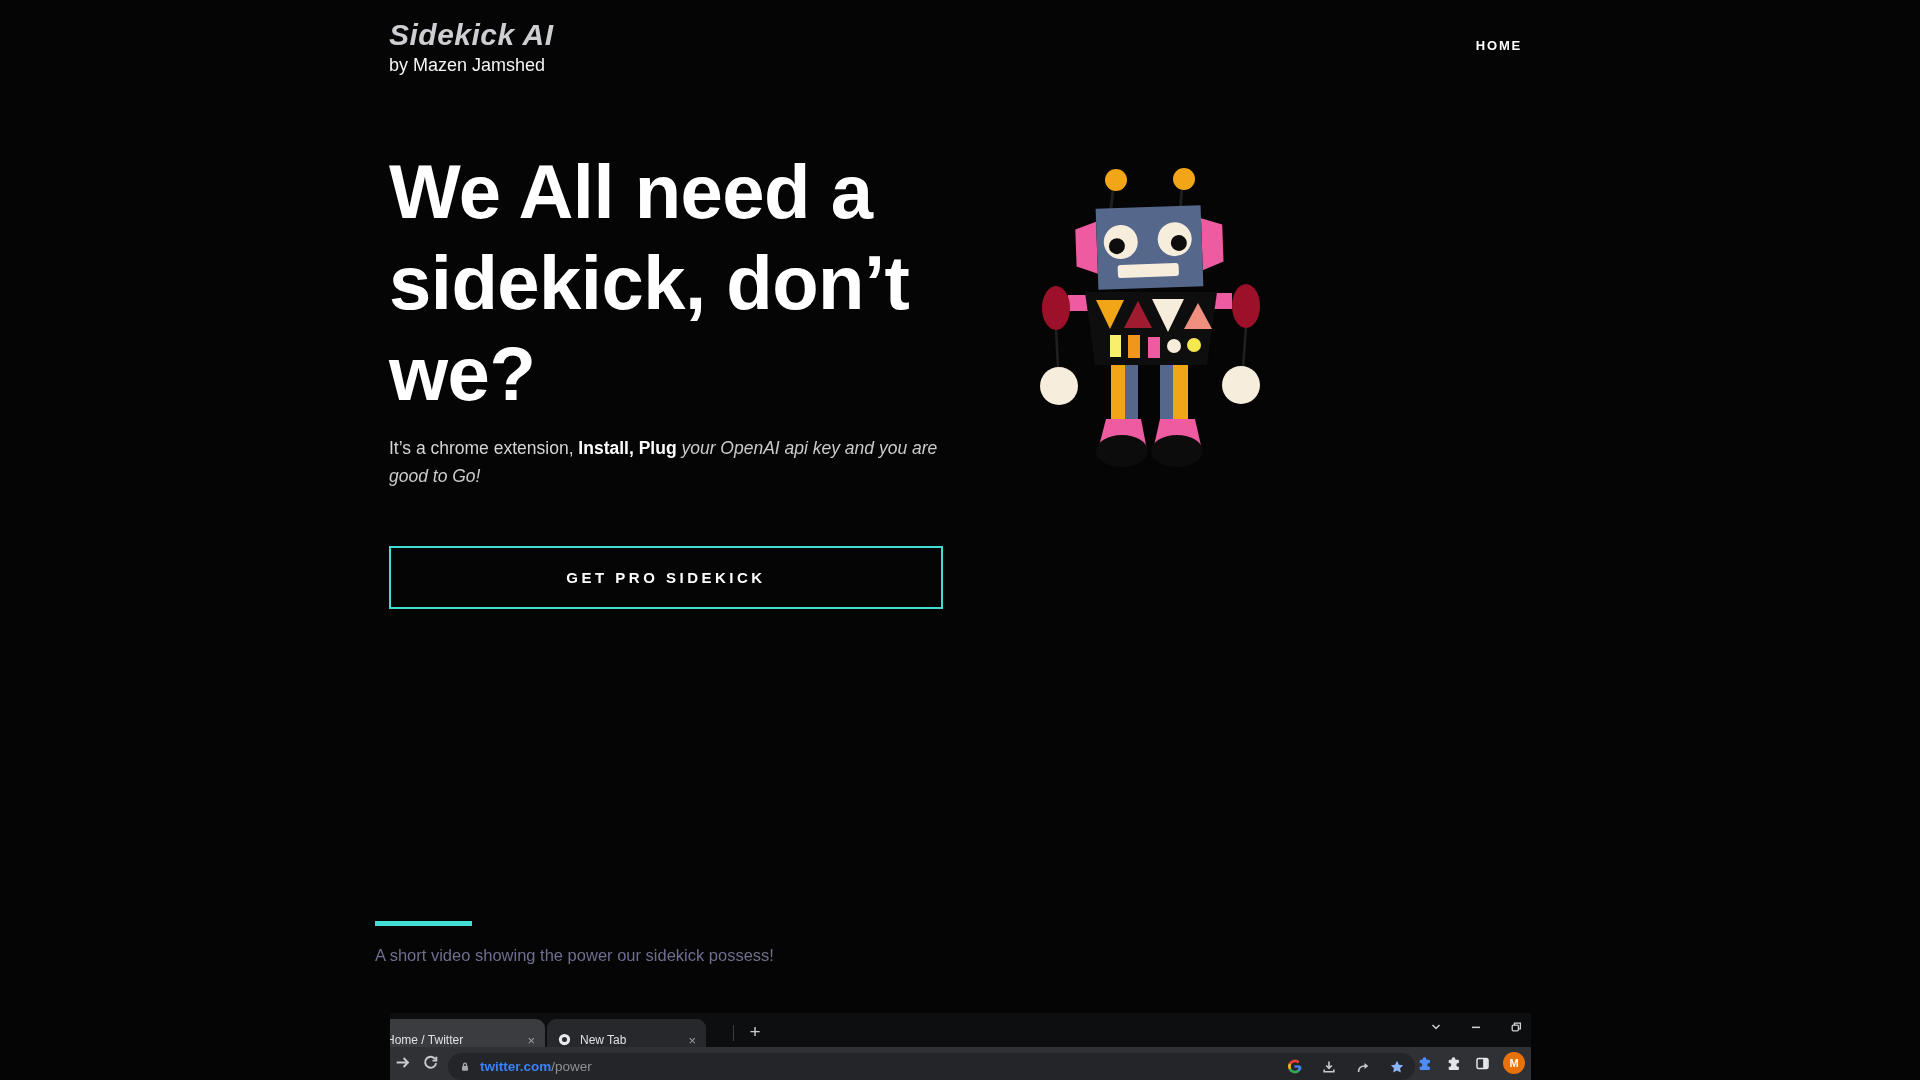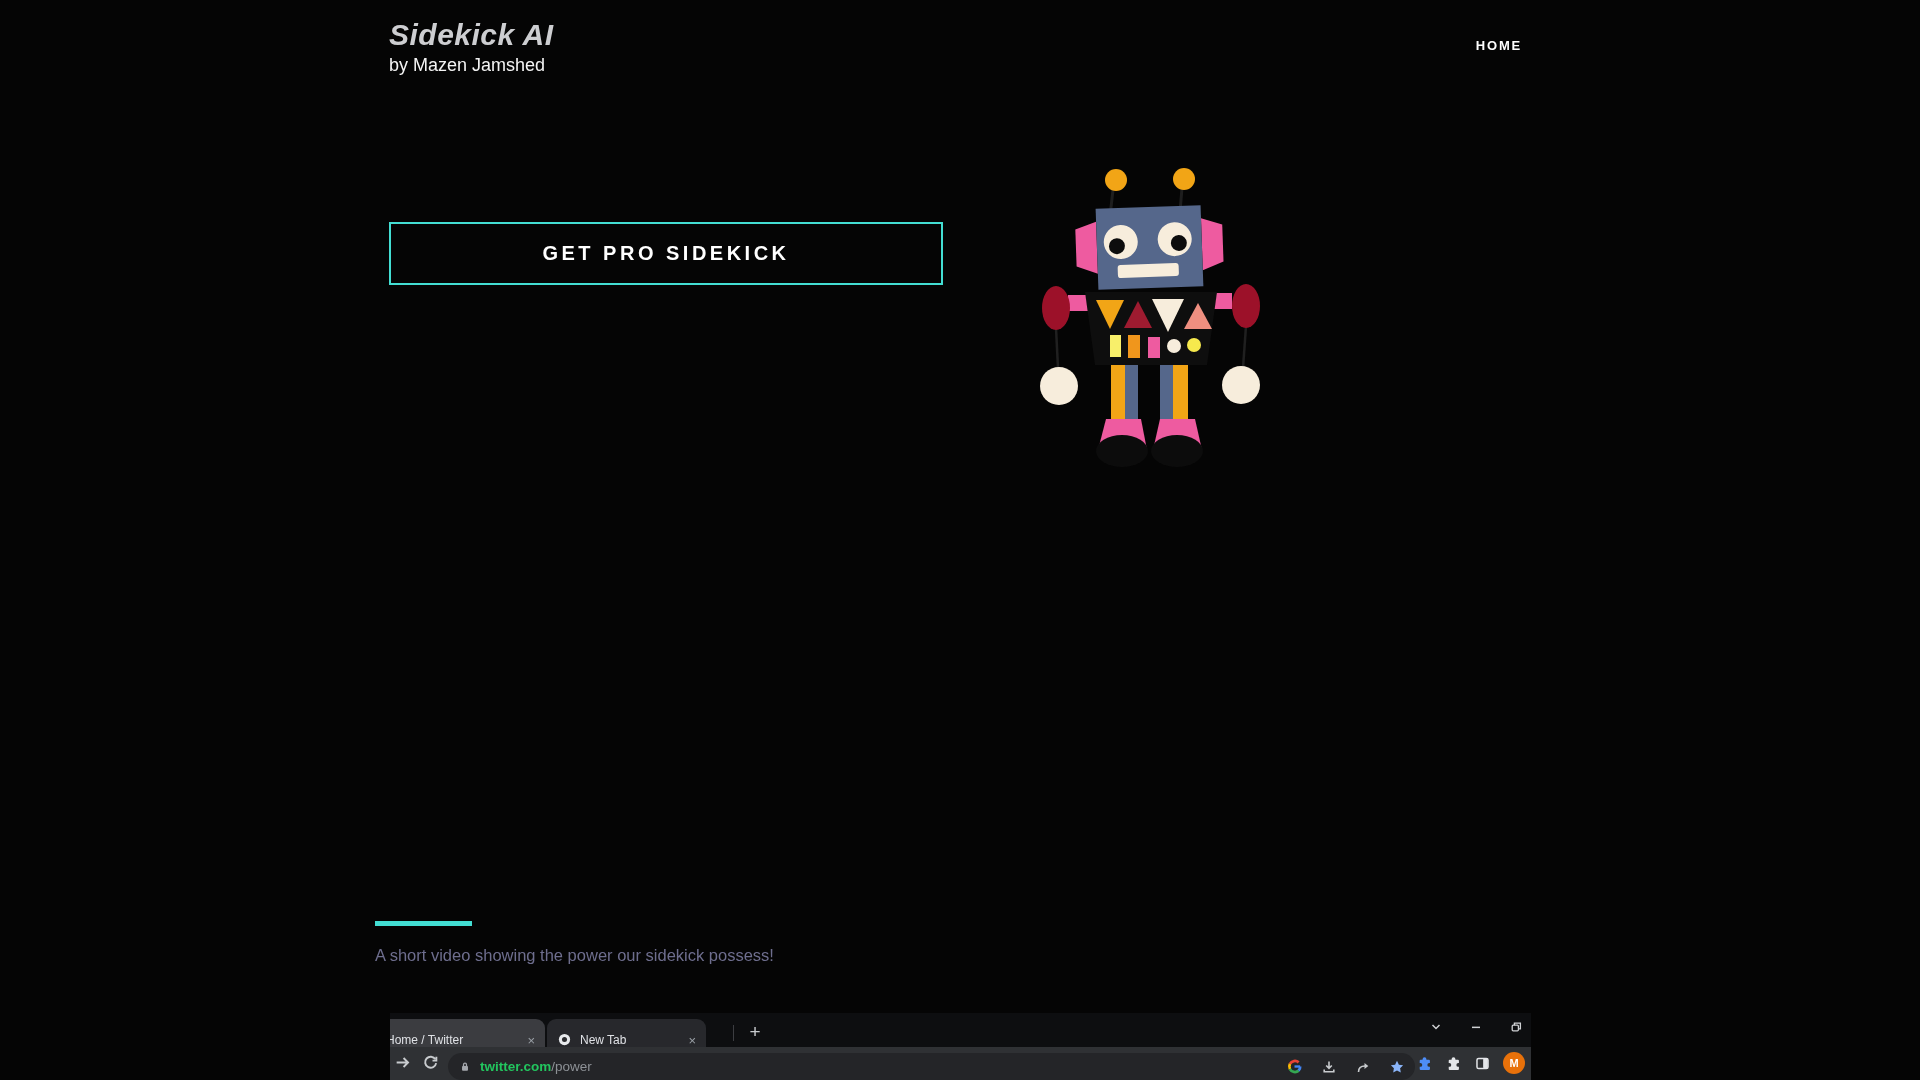--- a/index.html
+++ b/index.html
@@ -13,22 +13,22 @@
   .logo-sub { font-size:18px; color:#f4f4f4; margin-top:3px; }
   .nav-home { position:absolute; right:398px; top:38px; font-size:13px; font-weight:bold; letter-spacing:1.8px; color:#fff; cursor:pointer; }
 
   
   .hero-copy { position:absolute; left:389px; top:146px; width:640px; }
   .hero-heading { font-size:76px; line-height:1.2; font-weight:bold; color:#fff; width:620px; letter-spacing:-.5px; }
   .hero-tagline { margin-top:32px; font-size:19px; font-weight:bold; color:var(--accent,#43ded3); letter-spacing:.4px; }
   .hero-desc { margin-top:14px; width:560px; font-size:17.5px; line-height:1.6; color:#d6d6d6; }
   .hero-desc .b { font-weight:bold; color:#fff; }
   .hero-desc .i { font-style:italic; color:#cbcbcb; }
-  .cta { margin-top:76px; width:554px; height:63px; background:transparent; border:2px solid var(--accent,#43ded3);
-         display:flex; align-items:center; justify-content:center; font-size:20px; font-weight:bold;
+  .cta { margin-top:56px; width:554px; height:63px; background:transparent; border:2px solid var(--accent,#43ded3);
+         display:flex; align-items:center; justify-content:center; font-size:15px; font-weight:bold;
          letter-spacing:3.5px; color:#fff; cursor:pointer; font-family:"Liberation Sans",sans-serif; }
 
   .robot { position:absolute; left:1028px; top:158px; }
 
   
   .sec-line { position:absolute; left:375px; top:921px; width:97px; height:5px; background:var(--accent,#43ded3); }
   .sec-heading { position:absolute; left:492px; top:896px; font-size:34px; font-weight:bold; color:#d9d9dd; letter-spacing:.5px; }
   .sec-sub { position:absolute; left:375px; top:946px; font-size:16.5px; color:#6e6e8e; }
 
   
@@ -43,39 +43,41 @@
   .tab-sep { position:absolute; left:343px; top:12px; width:1px; height:16px; background:#3c3d41; }
   .newtab-btn { position:absolute; left:352px; top:6px; width:26px; height:26px; display:flex; align-items:center; justify-content:center;
                 color:#c7cacd; font-size:19px; }
   .win-controls { position:absolute; right:8px; top:7px; display:flex; gap:26px; align-items:center; }
 
   .toolbar { position:absolute; left:0; top:34px; width:100%; height:33px; background:#2f3134; }
   .nav-ic { position:absolute; top:7px; display:flex; }
   .pill { position:absolute; left:58px; top:6px; width:967px; height:27px; background:#242528; border-radius:14px;
           display:flex; align-items:center; padding:0 10px; }
   .url { font-size:13.5px; margin-left:8px; white-space:nowrap; }
-  .url .domain { color:#22c55e; font-weight:bold; }
+  .url .domain { color:#3b82f6; font-weight:bold; }
   .url .path { color:#8d9196; }
   .pill-icons { margin-left:auto; display:flex; gap:18px; align-items:center; }
   .tb-right { position:absolute; right:6px; top:5px; display:flex; gap:12px; align-items:center; }
   .avatar { width:22px; height:22px; border-radius:50%; background:#e8710a; color:#fff; font-size:11px; font-weight:bold;
             display:flex; align-items:center; justify-content:center; }
 </style>
 </head>
 <body>
 
 <div class="page">
 
   <div class="logo">
     <div class="logo-title">Sidekick AI</div>
     <div class="logo-sub">by Mazen Jamshed</div>
   </div>
   <div class="nav-home">HOME</div>
 
   <div class="hero-copy">
+    <div class="hero-heading">We All need a sidekick, don’t we?</div>
+    <div class="hero-desc"><span>It’s a chrome extension, </span><span class="b">Install, Plug</span><span class="i"> your OpenAI api key and you are good to Go!</span></div>
     <div class="cta">GET PRO SIDEKICK</div>
   </div>
 
   <svg class="robot" width="245" height="315" viewBox="1028 158 245 315" xmlns="http://www.w3.org/2000/svg">
 
     <line x1="1113" y1="190" x2="1110" y2="216" stroke="#1e1e1e" stroke-width="3"></line>
     <line x1="1182" y1="188" x2="1180" y2="212" stroke="#1e1e1e" stroke-width="3"></line>
     <circle cx="1116" cy="180" r="11" fill="#f2a516"></circle>
     <circle cx="1184" cy="179" r="11" fill="#f2a516"></circle>
 

